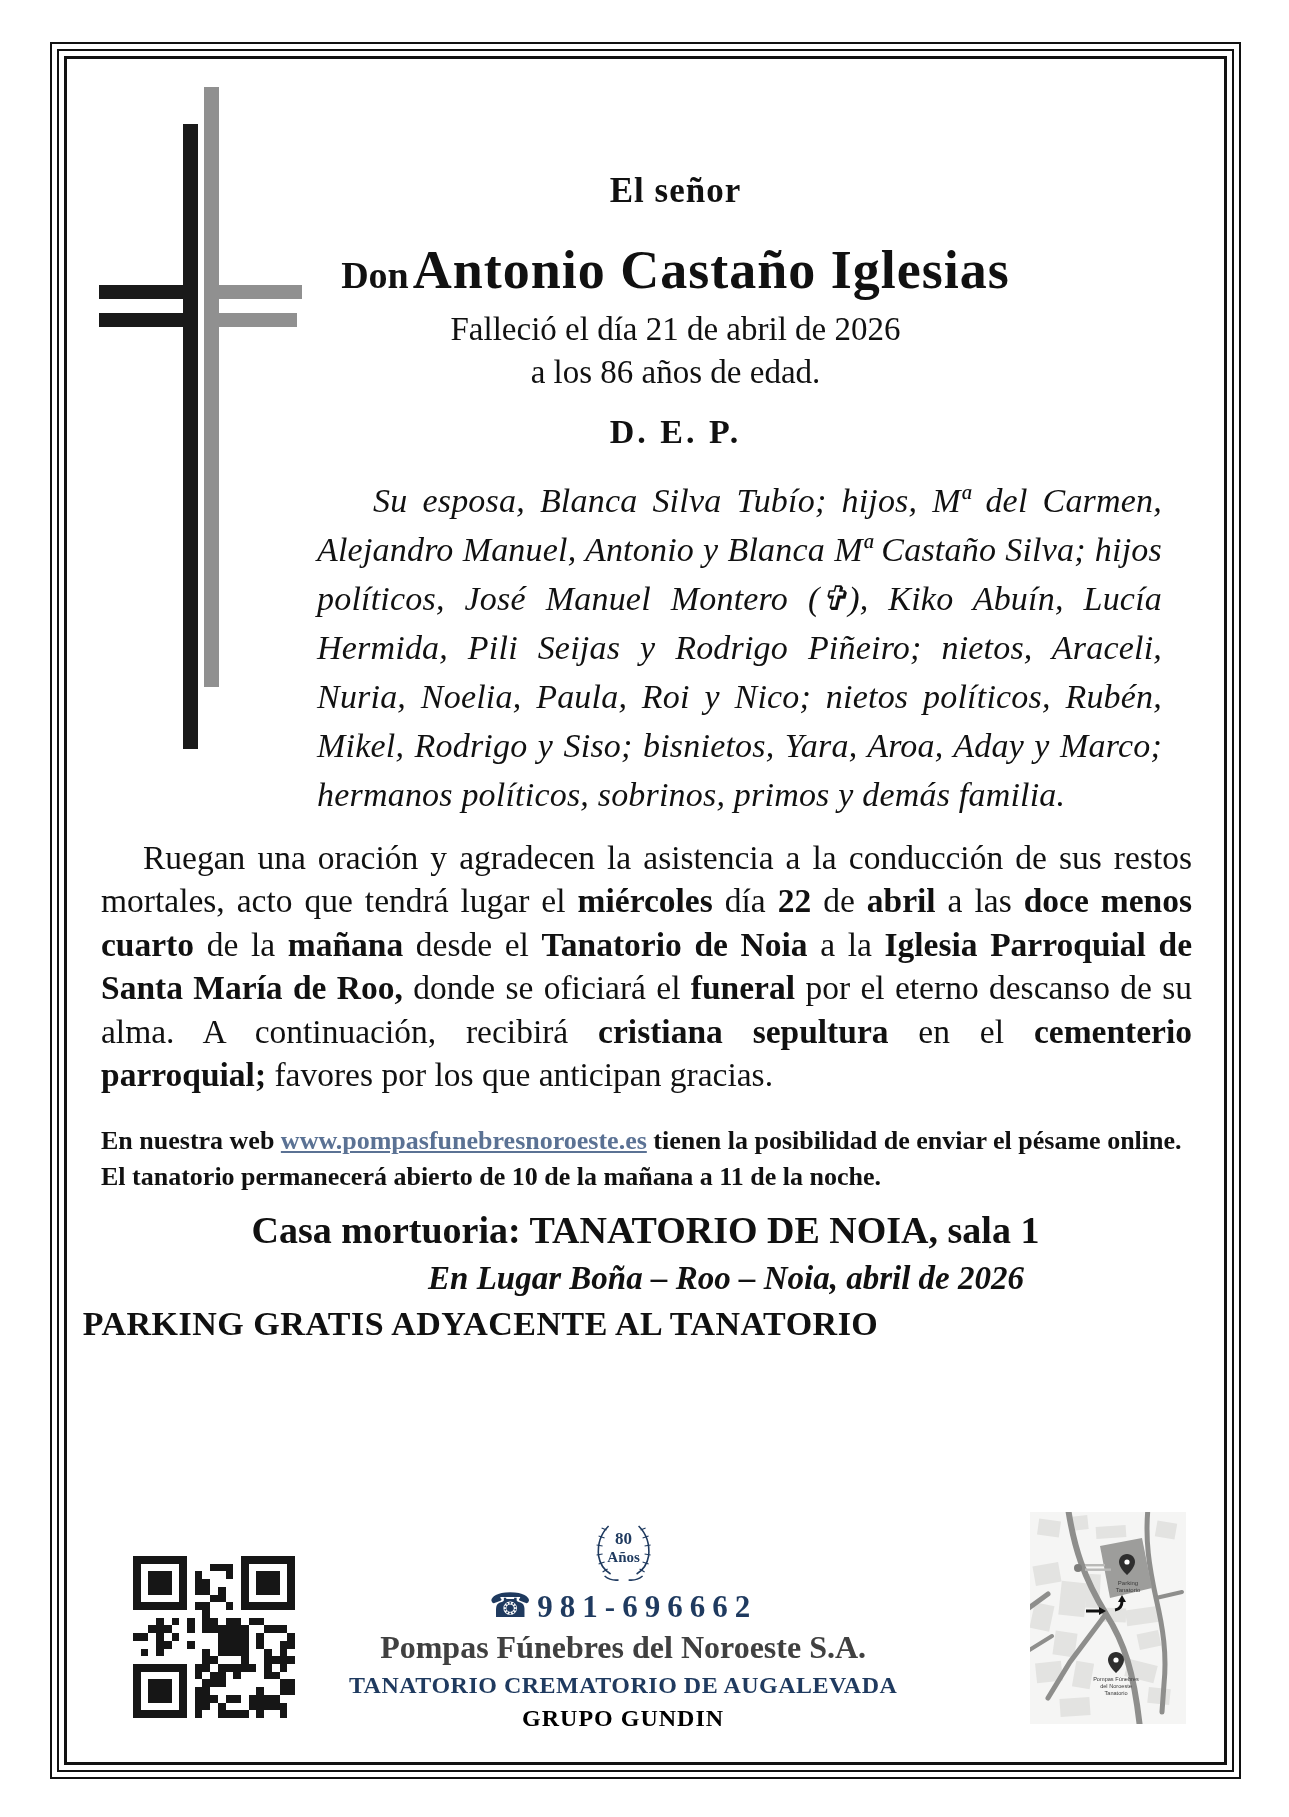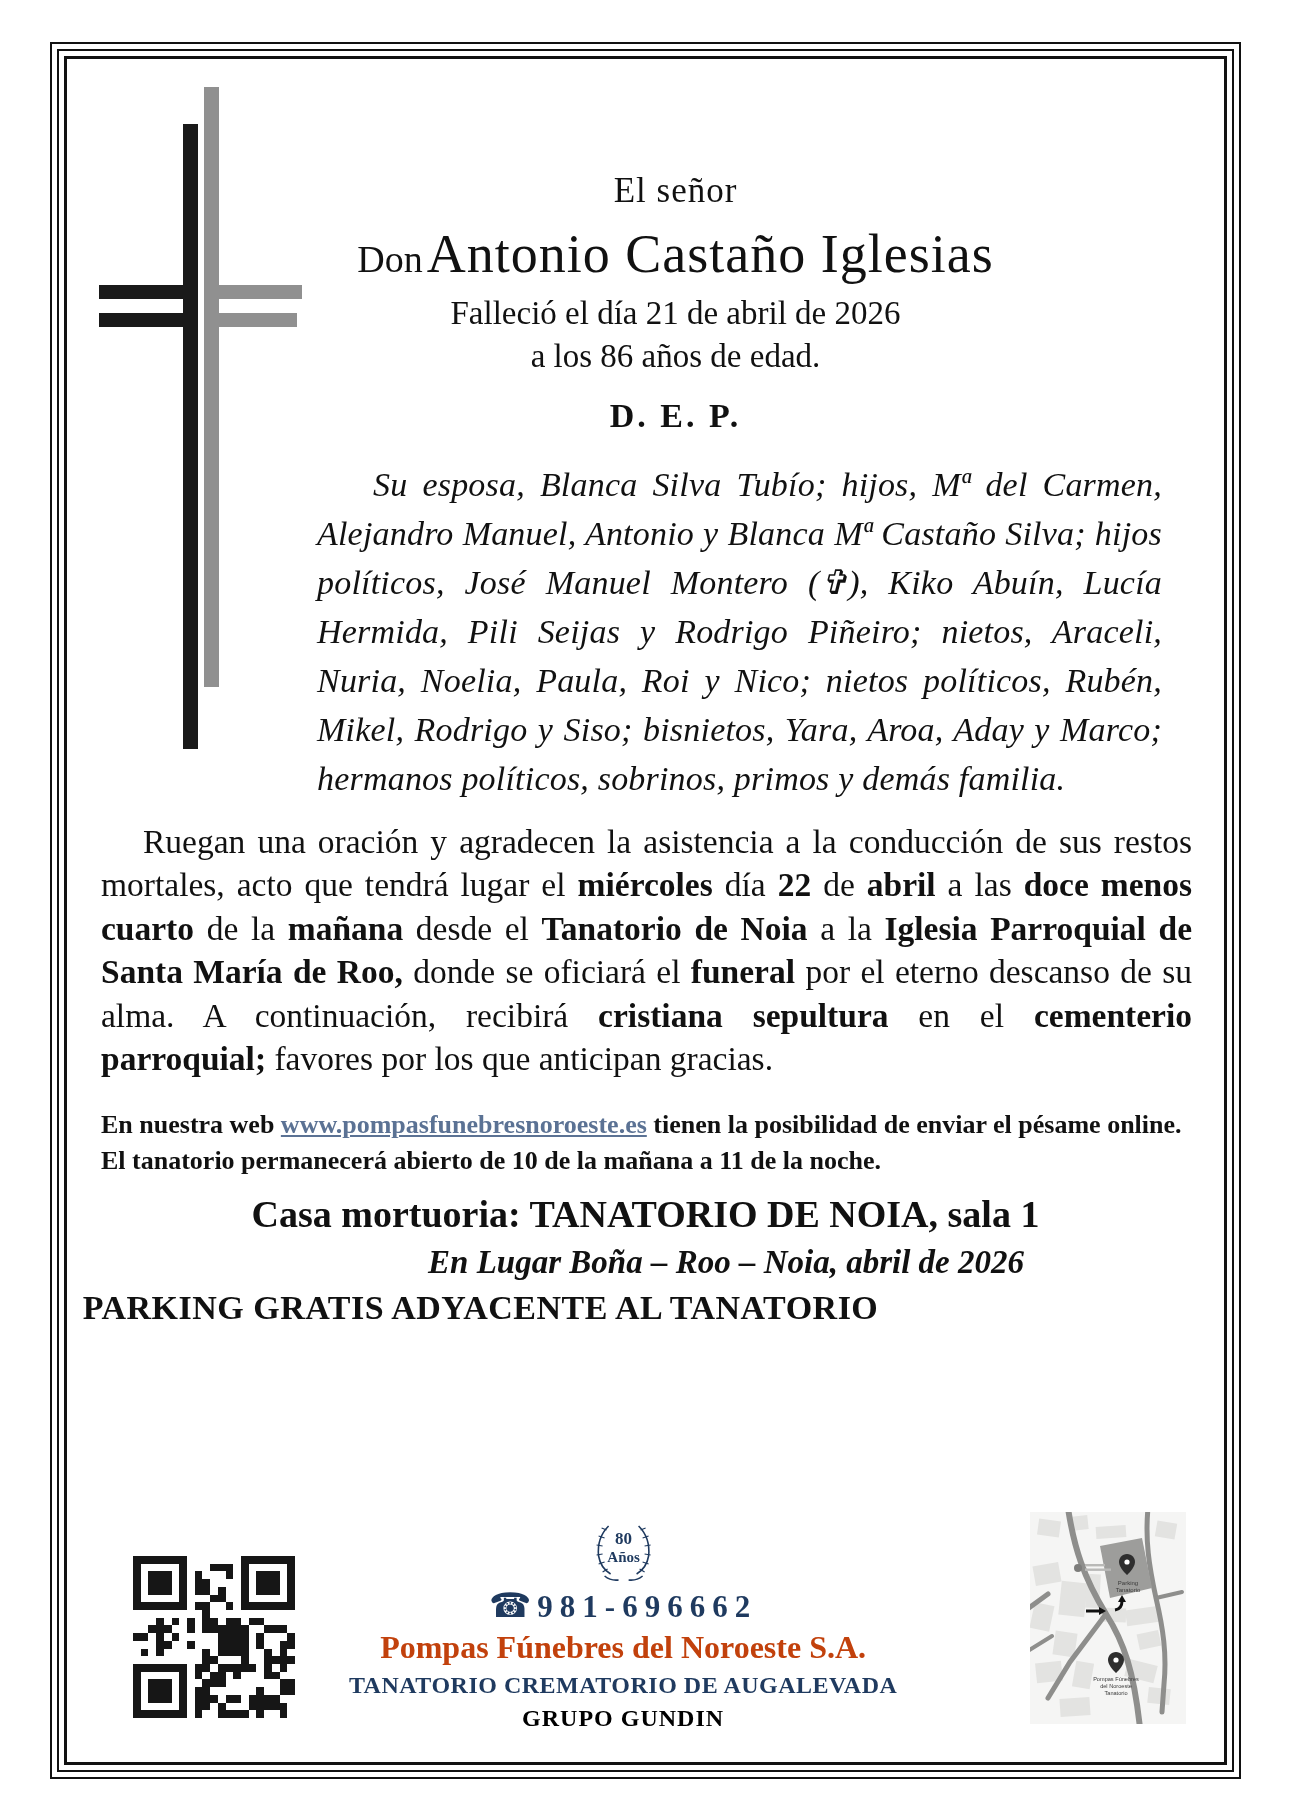--- a/index.html
+++ b/index.html
@@ -11,22 +11,22 @@
   .frame-outer{position:absolute;left:50px;right:48px;top:42px;bottom:38px;border:2px solid #111;}
   .frame-mid{position:absolute;inset:5px;border:2px solid #111;}
   .frame-inner{position:absolute;inset:5px;border:3px solid #111;}
   .content{position:absolute;inset:0;overflow:hidden;}
 
   
   .cross{position:absolute;left:32px;top:28px;}
 
   
   .header{padding-top:112px;text-align:center;padding-left:60px;}
-  .salutation{font-size:35px;font-weight:normal;letter-spacing:1px;}
-  .name-line{margin-top:12px;font-weight:normal;}
+  .salutation{font-size:35px;font-weight:bold;letter-spacing:1px;}
+  .name-line{margin-top:28px;font-weight:bold;}
   .name-prefix{font-size:38px;}
   .deceased-name{font-size:54px;letter-spacing:1px;}
   .death-line{font-size:33px;margin-top:10px;}
   .death-line2{font-size:33px;margin-top:6px;}
   .dep{font-size:34px;font-weight:bold;letter-spacing:3px;margin-top:22px;}
 
   
   .family{
     margin:26px 62px 0 250px;
     font-size:34px;line-height:1.44;font-weight:normal;font-style:italic;
@@ -258,21 +258,21 @@
           <g stroke="#1f3a5f" stroke-width="1.2" fill="#1f3a5f">
             <path d="M22,12 l-5,-2 M20,20 l-6,-2 M18,28 l-6,-1 M18,36 l-6,1 M20,44 l-6,2 M23,51 l-5,3"></path>
             <path d="M56,12 l5,-2 M58,20 l6,-2 M60,28 l6,-1 M60,36 l6,1 M58,44 l6,2 M55,51 l5,3"></path>
           </g>
           <text x="39" y="26" text-anchor="middle" font-size="17" font-weight="bold" fill="#1f3a5f">80</text>
           <text x="39" y="44" text-anchor="middle" font-size="15" font-weight="bold" fill="#1f3a5f">Años</text>
         </svg>
         <div class="phone-line" style="color:#1f3a5f">
           <span class="phone-icon">☎</span><span>981-696662</span>
         </div>
-        <div class="company-name" style="color:#c2410c">Pompas Fúnebres del Noroeste S.A.</div>
+        <div class="company-name" style="color:#404040">Pompas Fúnebres del Noroeste S.A.</div>
         <div class="facility" style="color:#1f3a5f">TANATORIO CREMATORIO DE AUGALEVADA</div>
         <div class="group" style="color:#000000">GRUPO GUNDIN</div>
       </div>
 
       <svg class="map" viewBox="0 0 156 212" aria-hidden="true">
         <rect x="0" y="0" width="156" height="212" fill="#f5f5f4"></rect>
 
         <g fill="#e3e3e1">
           <rect x="8" y="8" width="22" height="16" transform="rotate(8 19 16)"></rect>
           <rect x="40" y="4" width="18" height="14" transform="rotate(-6 49 11)"></rect>

